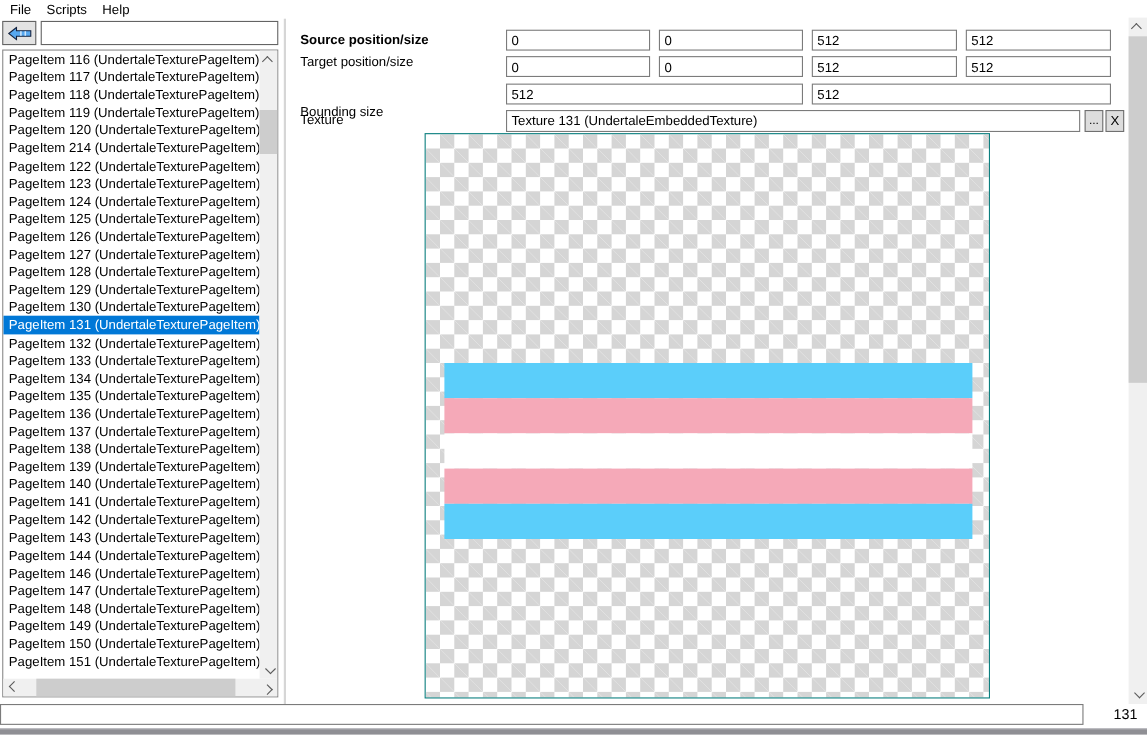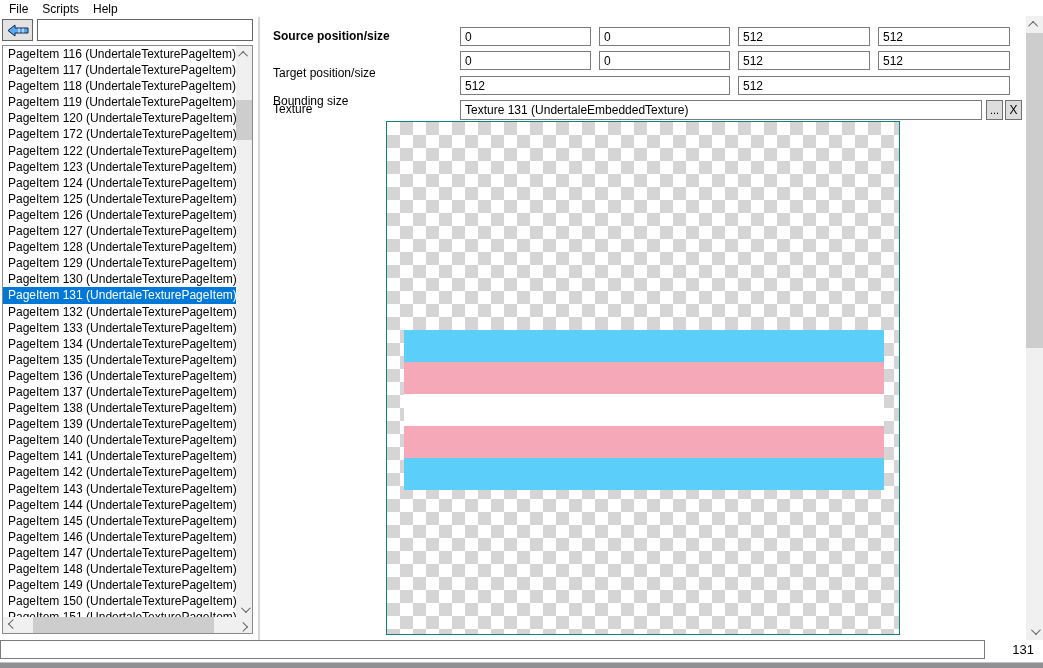--- a/index.html
+++ b/index.html
@@ -30,21 +30,21 @@
   .chev.left{transform:rotate(-45deg) translateX(2px);}
   .chev.right{transform:rotate(135deg) translateX(2px);}
   #list-vscroll{top:0;right:0;width:16px;bottom:16px;}
   #list-vthumb{top:54px;left:0;width:16px;height:40px;}
   #list-hscroll{left:0;right:0;bottom:0;height:16px;}
   #list-hthumb{left:30px;top:0;width:181px;height:16px;}
   
   #splitter{position:absolute;left:258px;top:17px;width:2px;height:623px;background:#d6d6d6;}
   
   .prop-label{position:absolute;left:273px;height:17px;line-height:17px;}
-  #lbl-source{top:28px;font-weight:bold;} #lbl-target{top:65px;text-align:right;} #lbl-bounding{top:93px;} #lbl-texture{top:101px;}
+  #lbl-source{top:28px;font-weight:bold;} #lbl-target{top:48px;text-align:right;} #lbl-bounding{top:93px;} #lbl-texture{top:101px;}
   .ti{position:absolute;height:19px;box-sizing:border-box;border:1px solid #7b7b7b;
     padding:0 4px;font:12px "Liberation Sans",sans-serif;background:#fff;outline:none;}
   .r1{top:27px;} .r2{top:51px;} .r3{top:76px;} .r4{top:100px;height:20px;}
   .c1{left:460px;width:131px;} .c2{left:599px;width:131px;} .c3{left:738px;width:132px;} .c4{left:878px;width:132px;}
   #bounding-1{left:460px;width:270px;} #bounding-2{left:738px;width:272px;}
   #texture-input{left:460px;width:522px;}
   .mini-btn{position:absolute;top:100px;width:17px;height:20px;box-sizing:border-box;
     background:#dddddd;border:1px solid #707070;display:flex;align-items:center;justify-content:center;
     font:12px "Liberation Sans",sans-serif;padding:0;}
   #browse-btn{left:986px;font-size:11px;}
@@ -89,21 +89,21 @@
 </button>
 <input id="search-input" type="text" value="" style="">
 
 <div id="list-box">
   <div id="list-rows">
       <div class="list-row">PageItem 116 (UndertaleTexturePageItem)</div>
       <div class="list-row">PageItem 117 (UndertaleTexturePageItem)</div>
       <div class="list-row">PageItem 118 (UndertaleTexturePageItem)</div>
       <div class="list-row">PageItem 119 (UndertaleTexturePageItem)</div>
       <div class="list-row">PageItem 120 (UndertaleTexturePageItem)</div>
-      <div class="list-row">PageItem 172 (UndertaleTexturePageItem)</div>
+      <div class="list-row">PageItem 214 (UndertaleTexturePageItem)</div>
       <div class="list-row">PageItem 122 (UndertaleTexturePageItem)</div>
       <div class="list-row">PageItem 123 (UndertaleTexturePageItem)</div>
       <div class="list-row">PageItem 124 (UndertaleTexturePageItem)</div>
       <div class="list-row">PageItem 125 (UndertaleTexturePageItem)</div>
       <div class="list-row">PageItem 126 (UndertaleTexturePageItem)</div>
       <div class="list-row">PageItem 127 (UndertaleTexturePageItem)</div>
       <div class="list-row">PageItem 128 (UndertaleTexturePageItem)</div>
       <div class="list-row">PageItem 129 (UndertaleTexturePageItem)</div>
       <div class="list-row">PageItem 130 (UndertaleTexturePageItem)</div>
       <div class="list-row selected">PageItem 131 (UndertaleTexturePageItem)</div>
@@ -113,21 +113,20 @@
       <div class="list-row">PageItem 135 (UndertaleTexturePageItem)</div>
       <div class="list-row">PageItem 136 (UndertaleTexturePageItem)</div>
       <div class="list-row">PageItem 137 (UndertaleTexturePageItem)</div>
       <div class="list-row">PageItem 138 (UndertaleTexturePageItem)</div>
       <div class="list-row">PageItem 139 (UndertaleTexturePageItem)</div>
       <div class="list-row">PageItem 140 (UndertaleTexturePageItem)</div>
       <div class="list-row">PageItem 141 (UndertaleTexturePageItem)</div>
       <div class="list-row">PageItem 142 (UndertaleTexturePageItem)</div>
       <div class="list-row">PageItem 143 (UndertaleTexturePageItem)</div>
       <div class="list-row">PageItem 144 (UndertaleTexturePageItem)</div>
-      <div class="list-row">PageItem 145 (UndertaleTexturePageItem)</div>
       <div class="list-row">PageItem 146 (UndertaleTexturePageItem)</div>
       <div class="list-row">PageItem 147 (UndertaleTexturePageItem)</div>
       <div class="list-row">PageItem 148 (UndertaleTexturePageItem)</div>
       <div class="list-row">PageItem 149 (UndertaleTexturePageItem)</div>
       <div class="list-row">PageItem 150 (UndertaleTexturePageItem)</div>
       <div class="list-row">PageItem 151 (UndertaleTexturePageItem)</div>
     </div>
 
   <div id="list-vscroll" class="sb">
     <div class="sb-arrow" style="top:0;left:0;">

